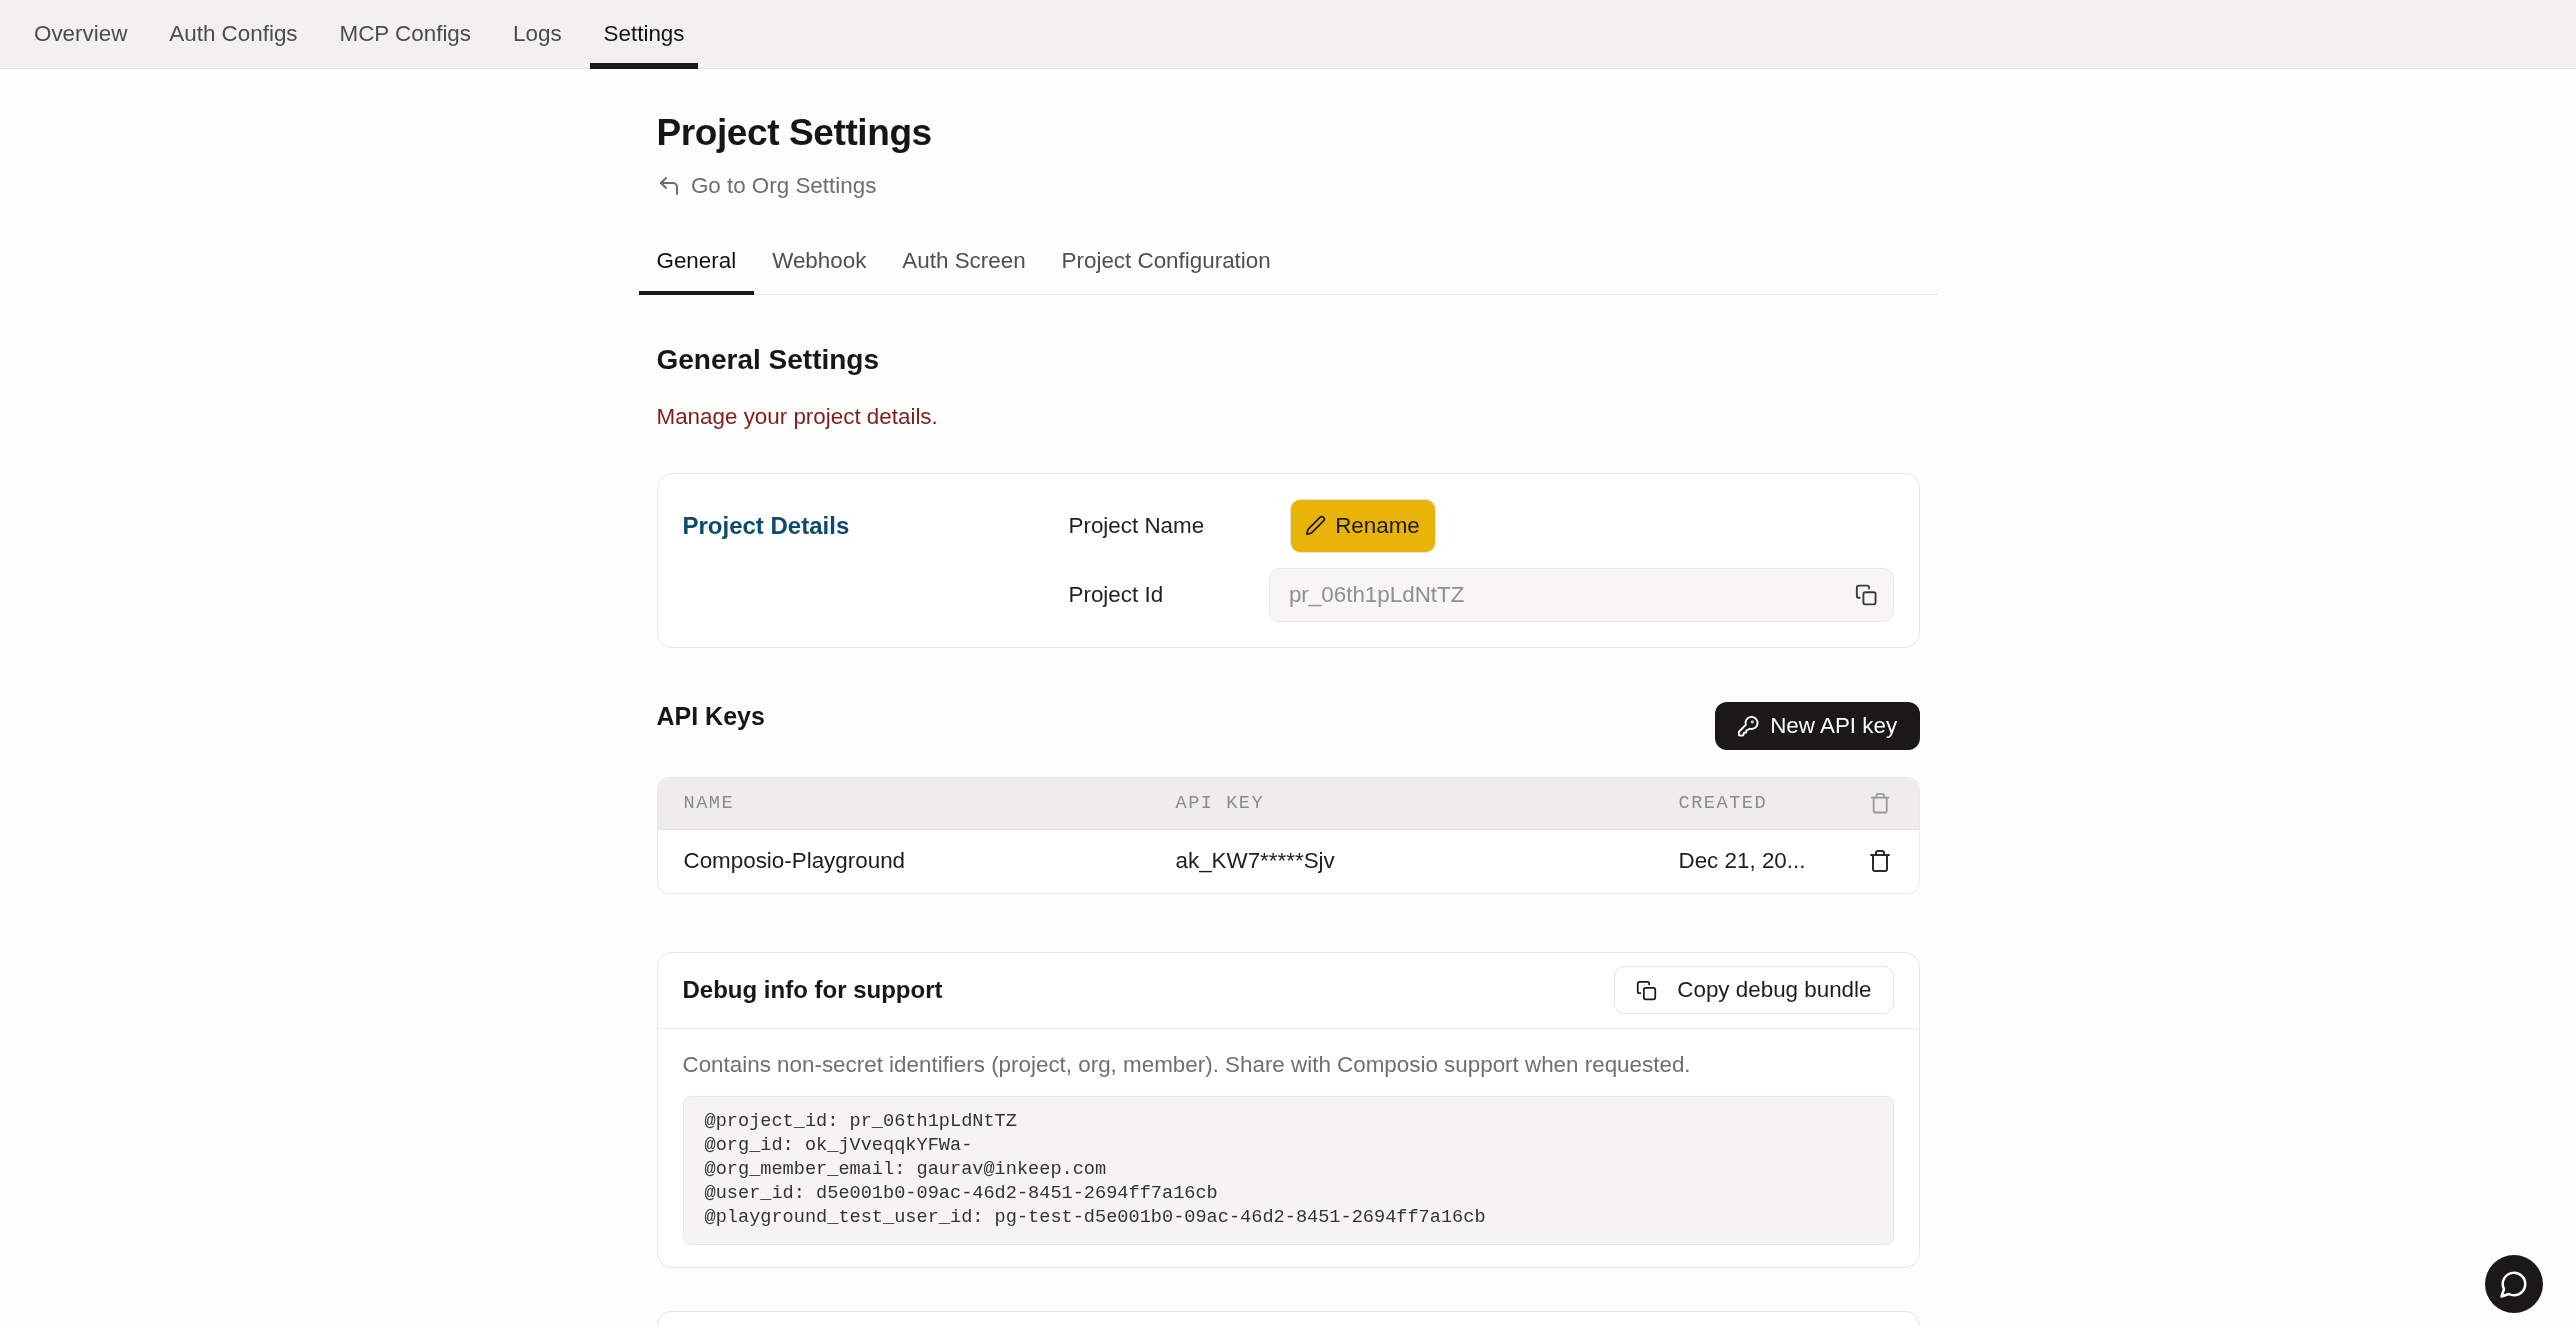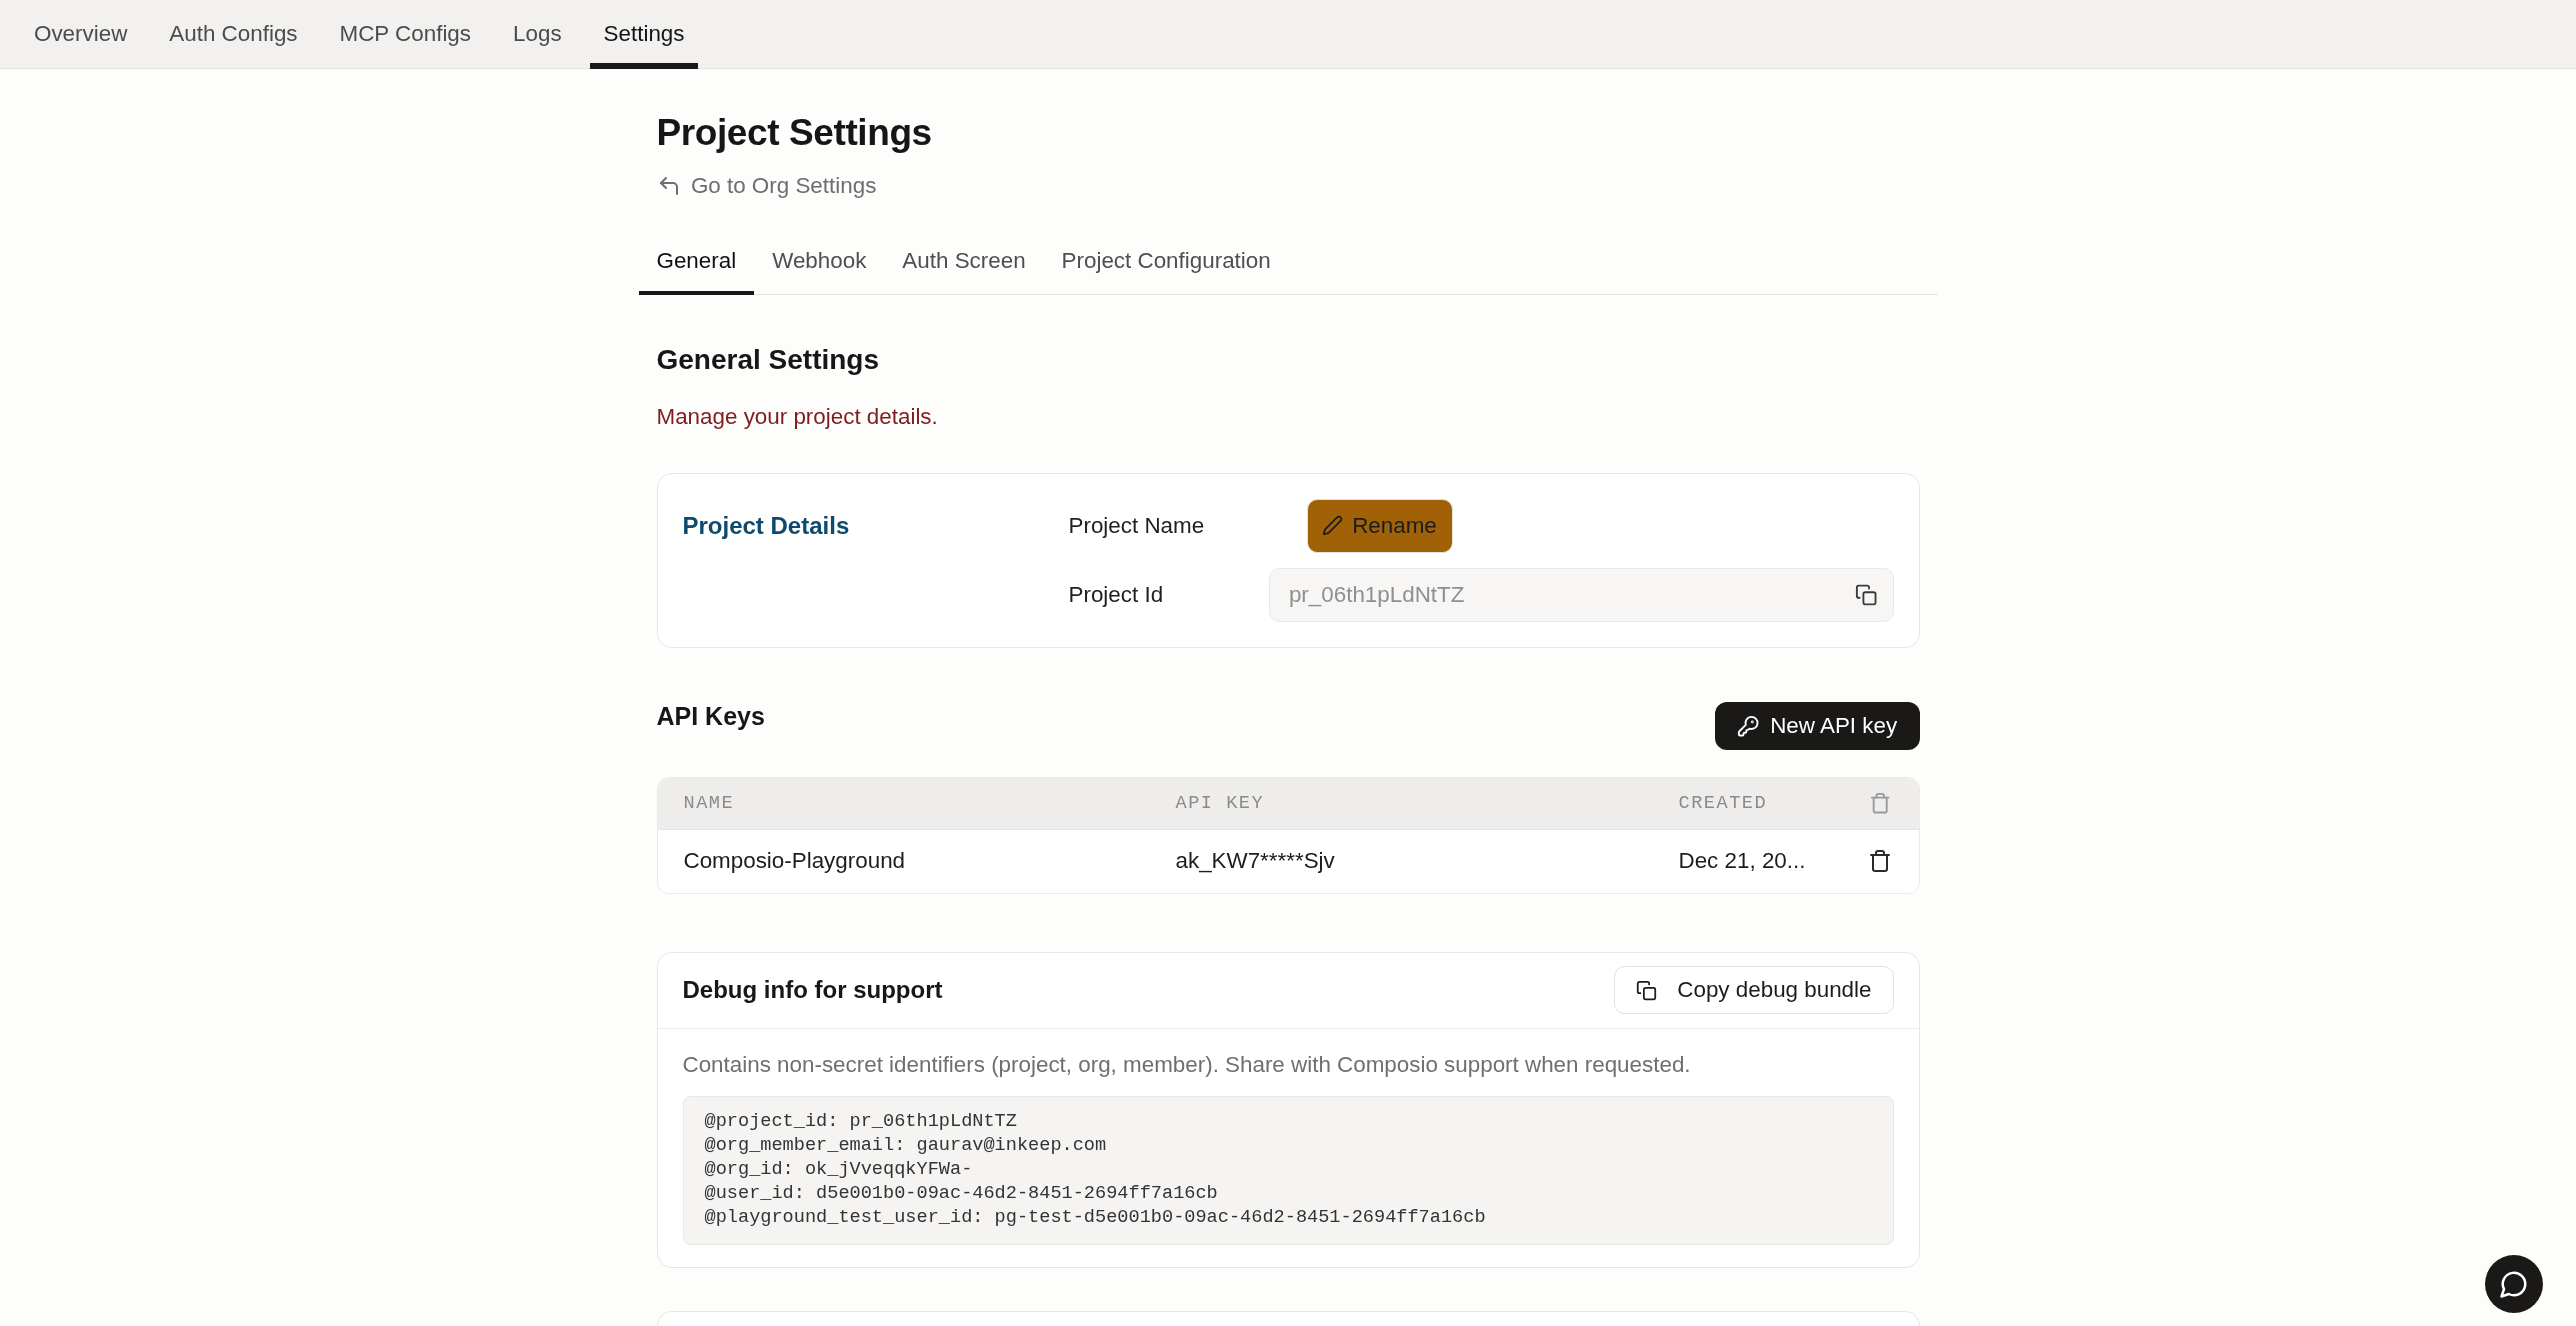--- a/index.html
+++ b/index.html
@@ -38,21 +38,21 @@
   .card-title { width:386px; font-size:24px; font-weight:700; line-height:54px; color:#0c4a6e; }
   .fields { flex:1; display:flex; flex-direction:column; gap:15px; }
   .field-row { display:flex; align-items:center; }
   .field-label { width:200px; font-size:22.4px; font-weight:500; color:#1f1f1f; }
   .text-input {
     height:54px; background:#f7f6f5; border:1.5px solid #eae8e5; border-radius:10.4px;
     padding:0 19.4px; font-size:22.4px; color:#8f8f8f; font-family:"Liberation Sans", sans-serif; outline:none;
   }
   .name-input { width:460px; }
   .rename-btn {
-    margin-left:38px; height:54px; width:146px; background:#a16207; border:1.5px solid #e5e3e0; border-radius:10.4px;
+    margin-left:21px; height:54px; width:146px; background:#eab308; border:1.5px solid #e5e3e0; border-radius:10.4px;
     display:flex; align-items:center; justify-content:center; gap:9px;
     font-size:22.4px; font-weight:500; color:#1c1c1c; cursor:pointer; font-family:inherit;
   }
   .rename-btn svg, .copy-bundle-btn svg { width:21px; height:21px; stroke:#1c1c1c; }
   .id-wrap { position:relative; flex:1; display:flex;justify-content:flex-end; }
   .id-input { flex:1; }
   .copy-icon-btn { position:absolute; right:16.4px; top:50%; transform:translateY(-50%); background:none; border:none; cursor:pointer; display:flex; }
   .copy-icon-btn svg { width:22.4px; height:22.4px; stroke:#3a3a3a; }
   
   .apikeys-header { margin-top:54px; display:flex; justify-content:space-between; align-items:flex-start; }
@@ -211,21 +211,21 @@
       <button class="copy-bundle-btn">
         <svg viewBox="0 0 24 24">
           <rect x="9" y="9" width="13" height="13" rx="2"></rect>
           <path d="M5 15H4a2 2 0 0 1-2-2V4a2 2 0 0 1 2-2h9a2 2 0 0 1 2 2v1"></path>
         </svg>
         <span>Copy debug bundle</span>
       </button>
     </div>
     <div class="debug-body">
       <div class="debug-desc">Contains non-secret identifiers (project, org, member). Share with Composio support when requested.</div>
-      <div class="code-block"><div>@project_id: pr_06th1pLdNtTZ</div><div>@org_member_email: gaurav@inkeep.com</div><div>@org_id: ok_jVveqqkYFWa-</div><div>@user_id: d5e001b0-09ac-46d2-8451-2694ff7a16cb</div><div>@playground_test_user_id: pg-test-d5e001b0-09ac-46d2-8451-2694ff7a16cb</div></div>
+      <div class="code-block"><div>@project_id: pr_06th1pLdNtTZ</div><div>@org_id: ok_jVveqqkYFWa-</div><div>@org_member_email: gaurav@inkeep.com</div><div>@user_id: d5e001b0-09ac-46d2-8451-2694ff7a16cb</div><div>@playground_test_user_id: pg-test-d5e001b0-09ac-46d2-8451-2694ff7a16cb</div></div>
     </div>
   </section>
 
   
   <section class="card partial-card"></section>
 
 </main>
 
 <button class="chat-fab">
   <svg viewBox="0 0 24 24">

